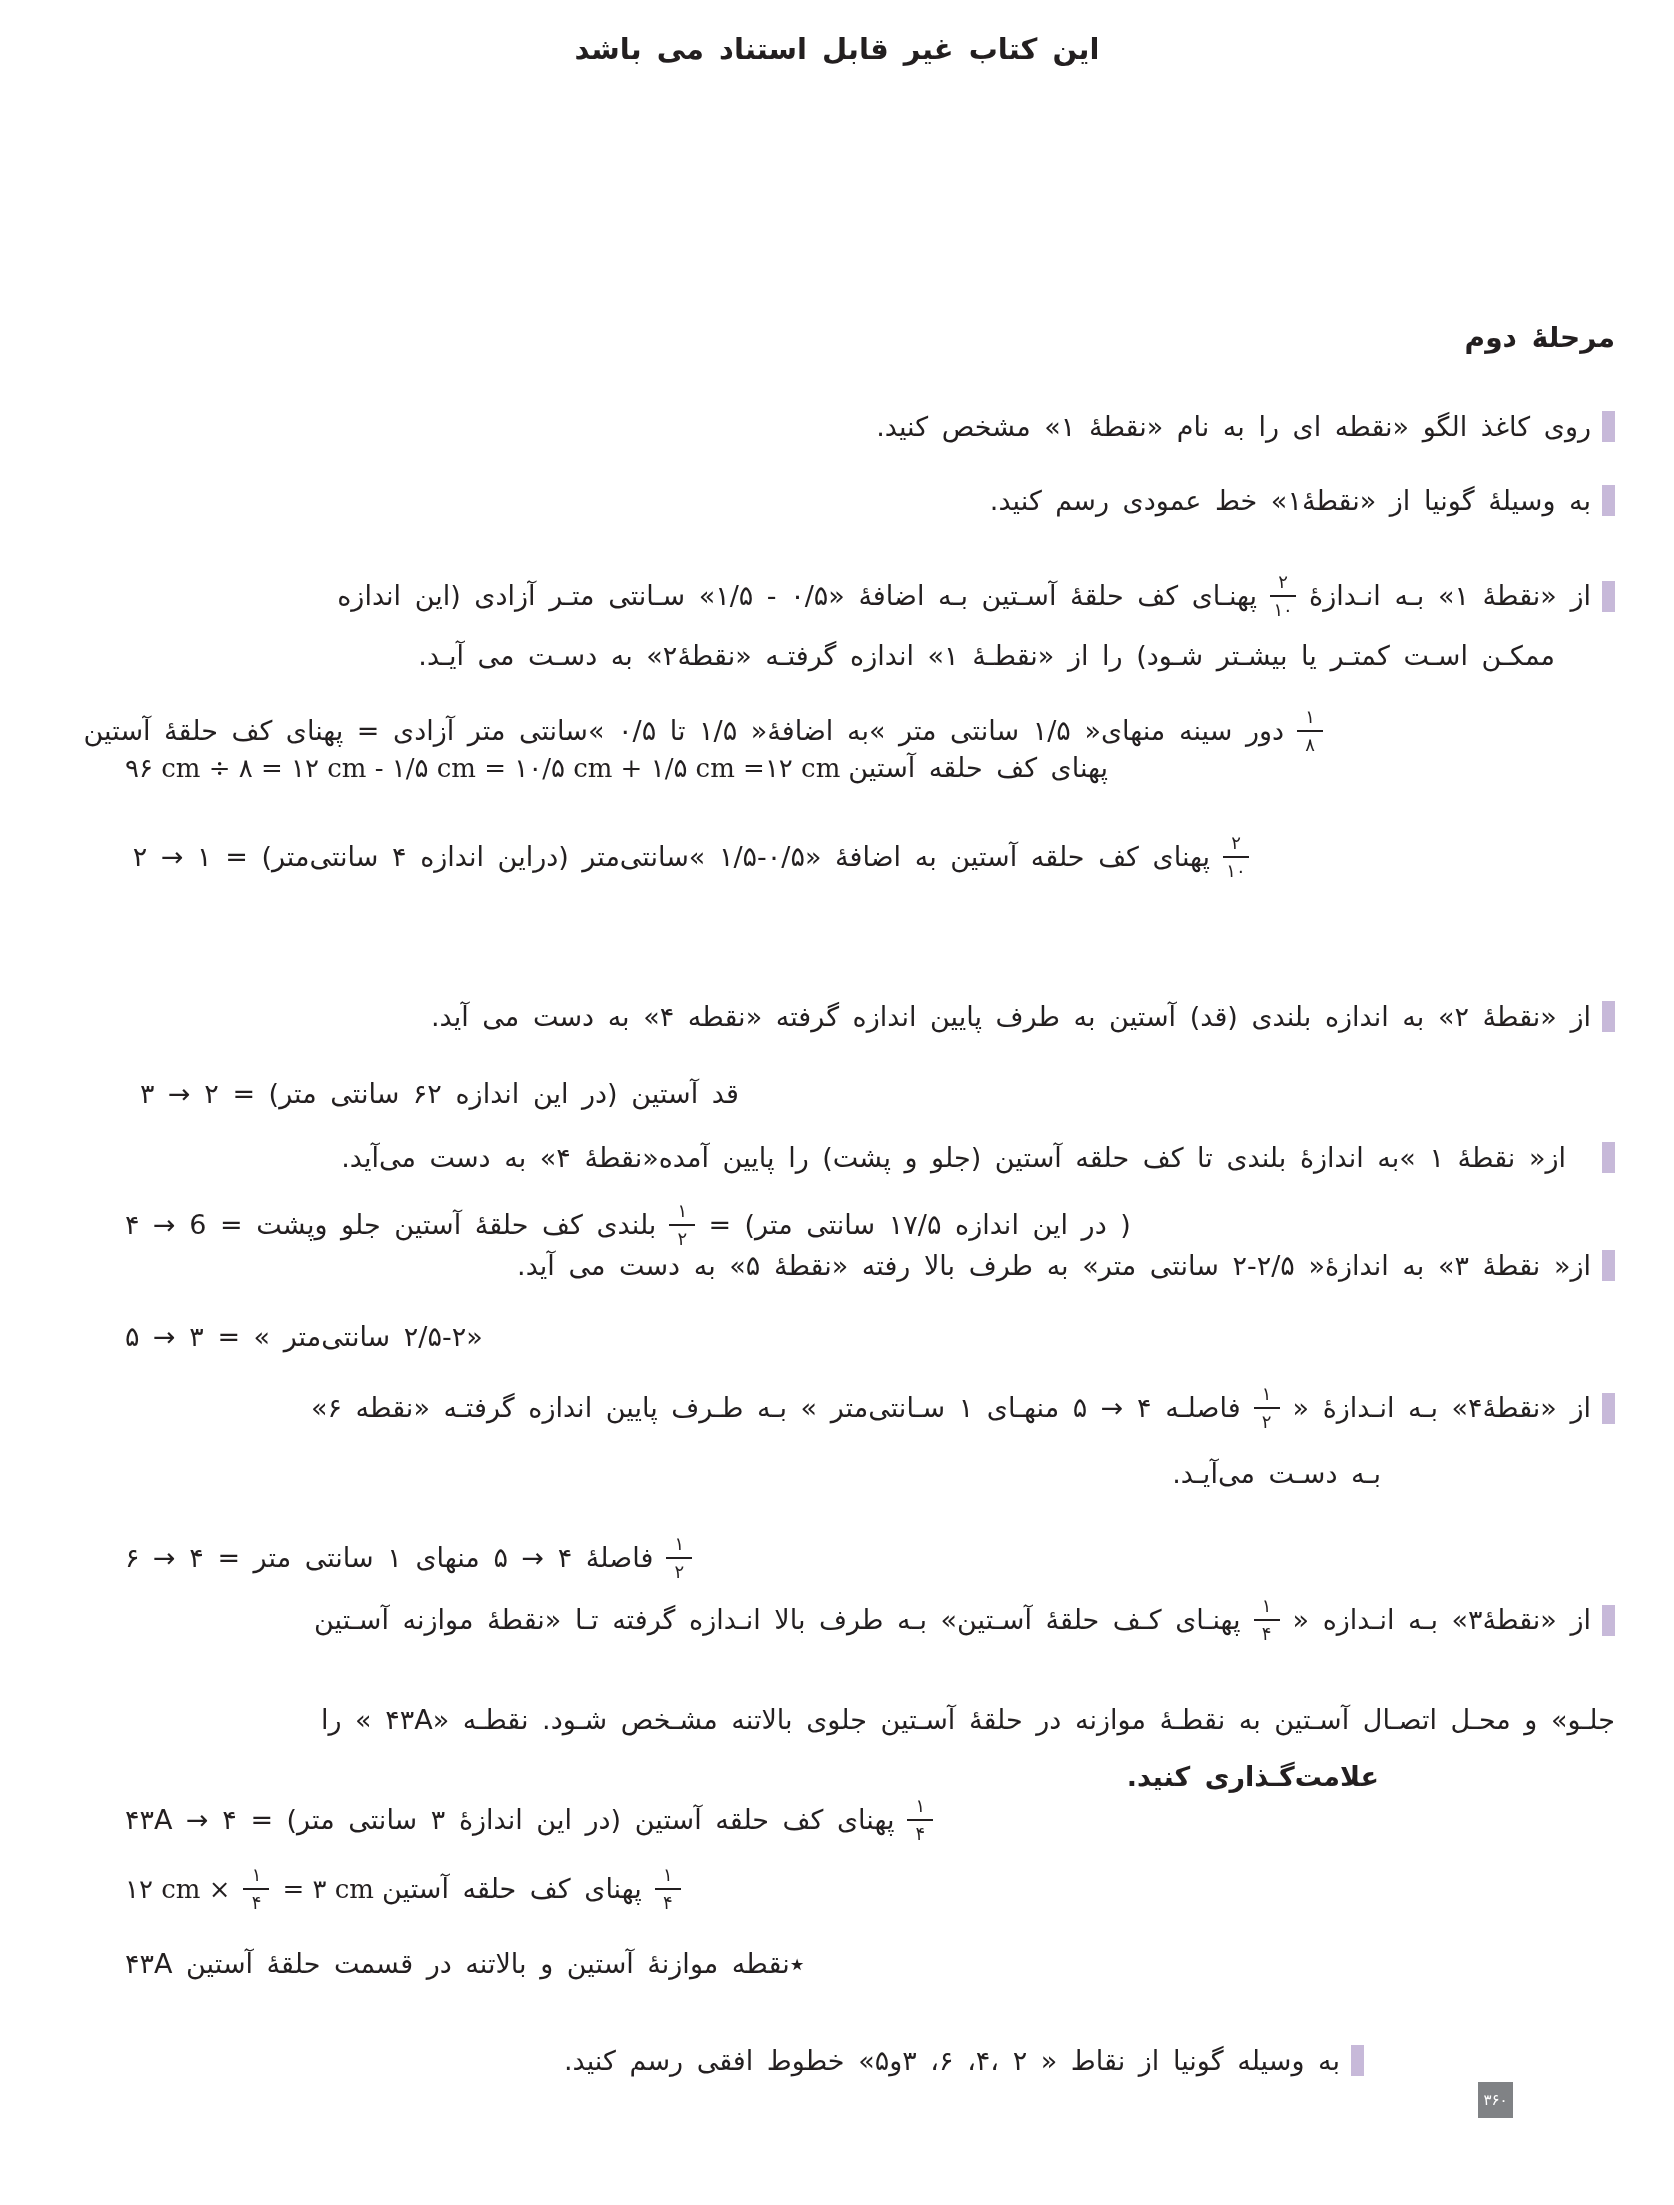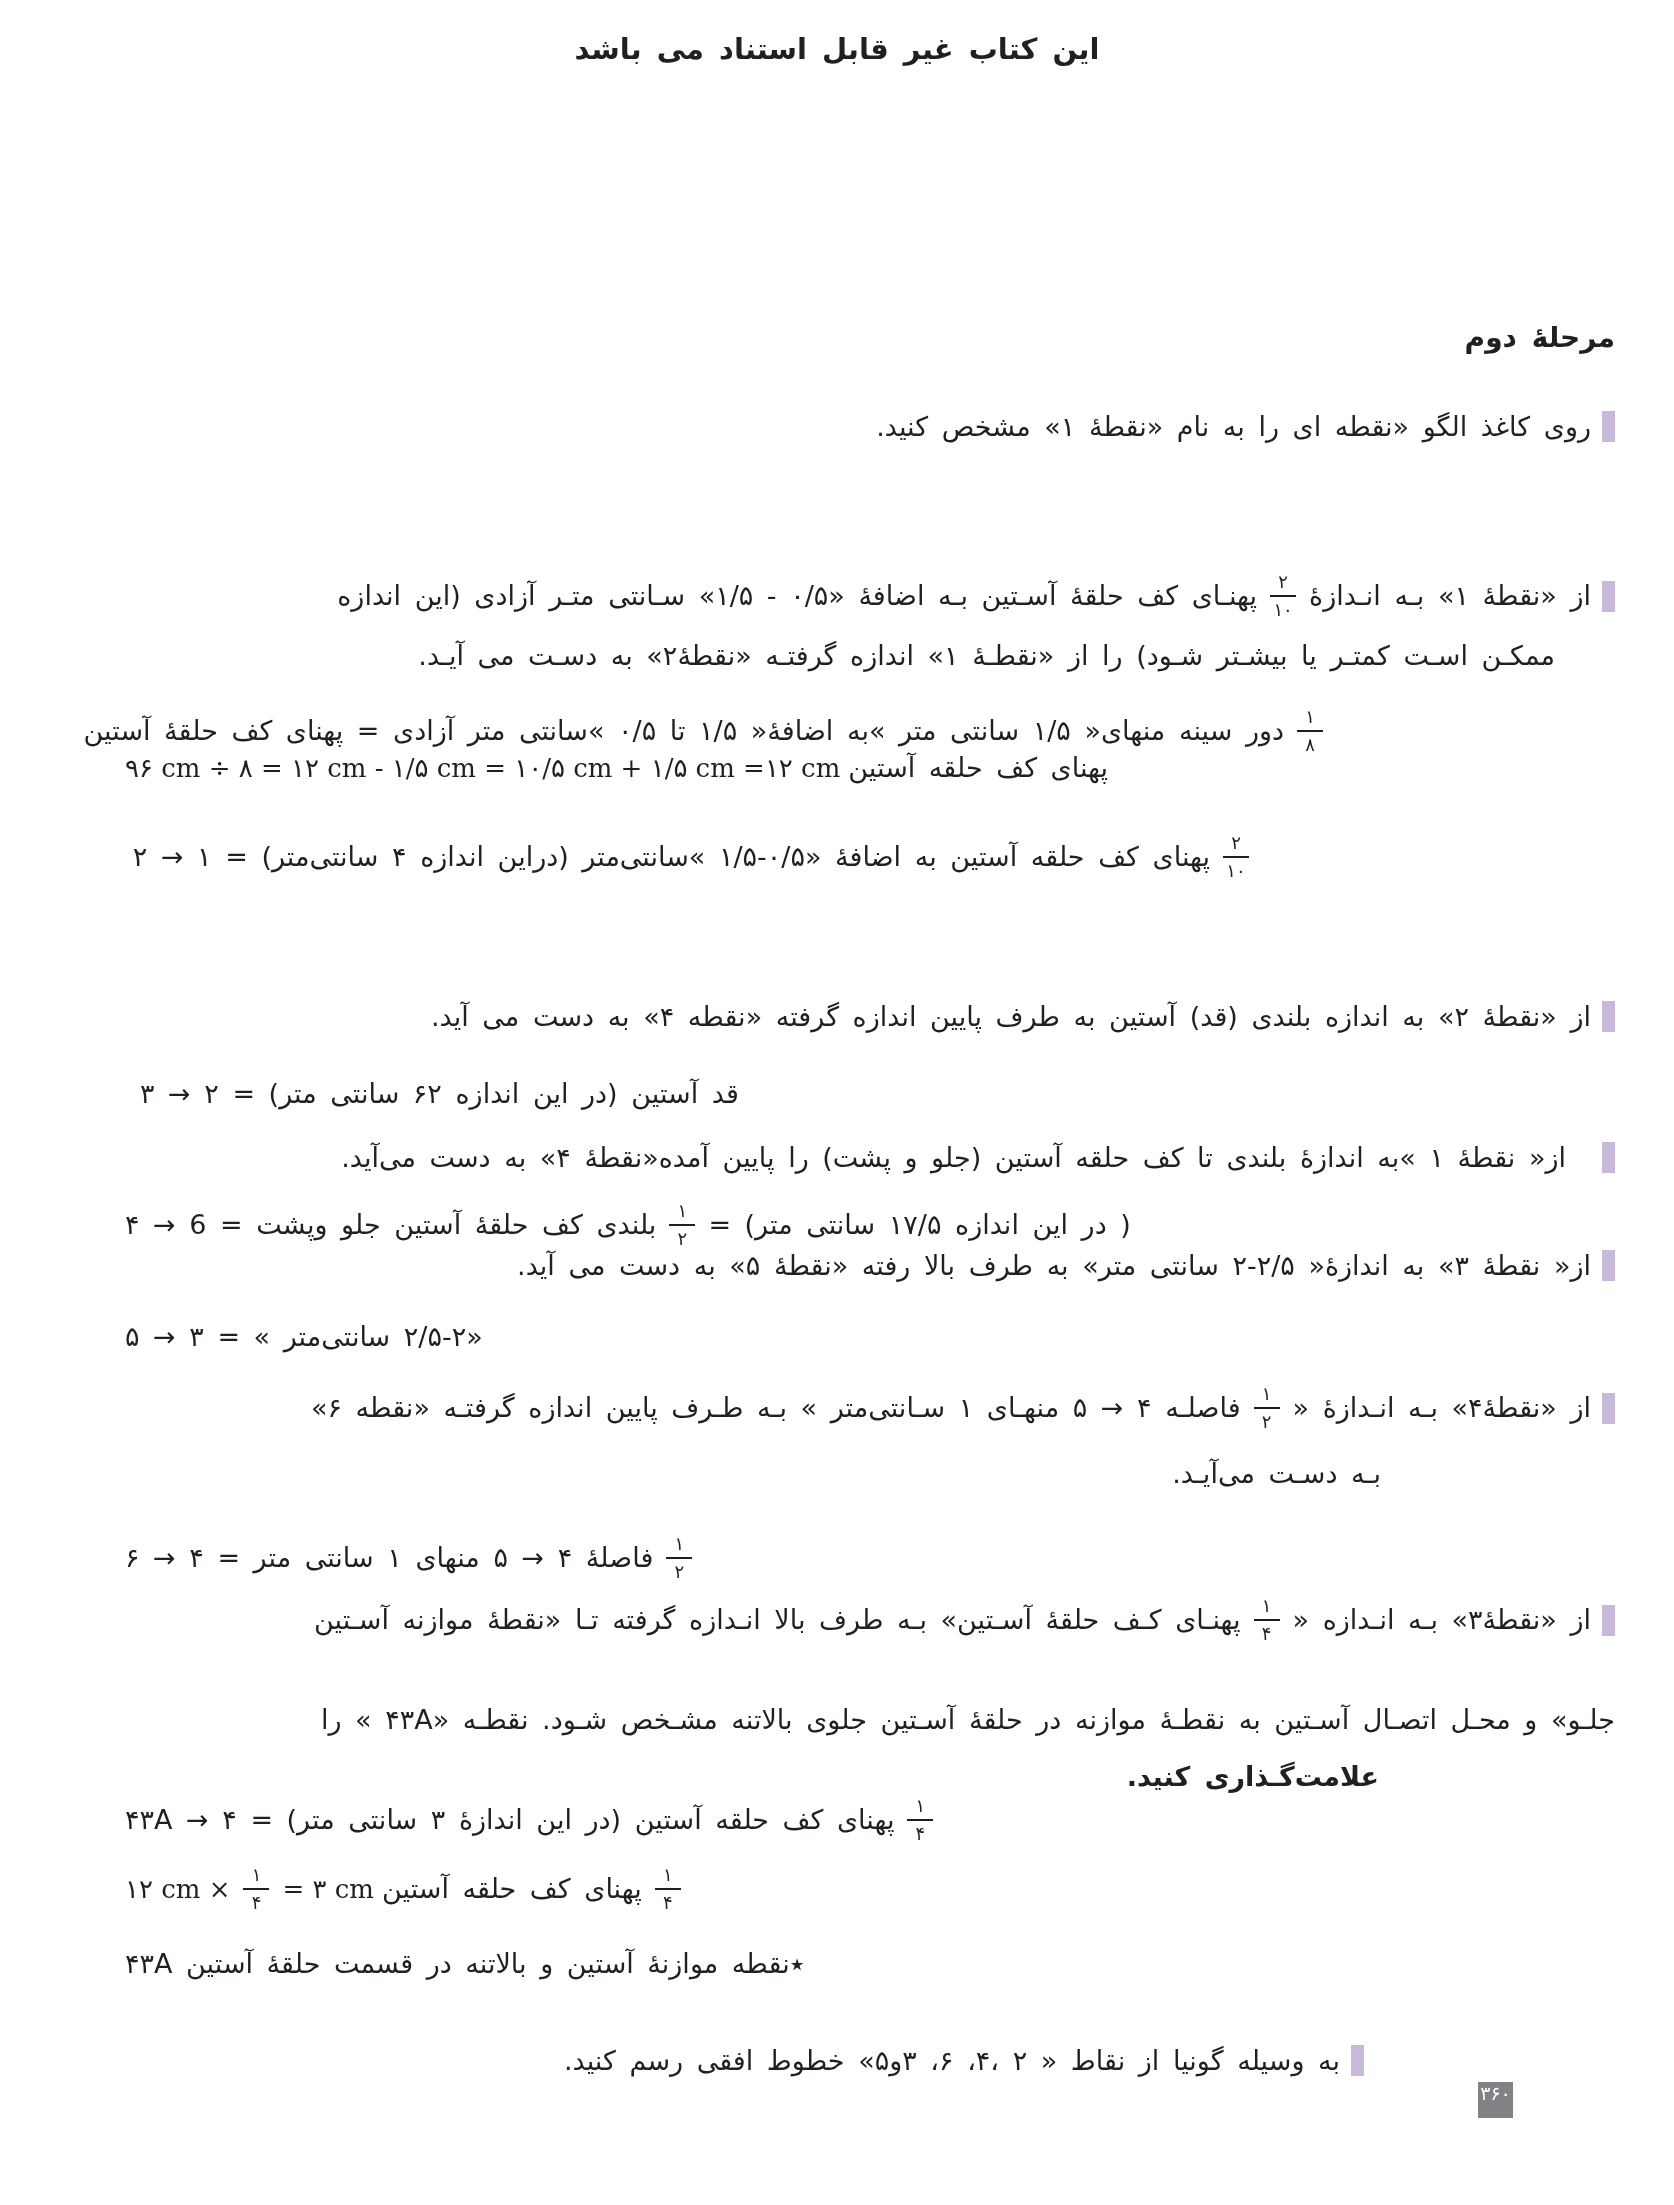--- a/index.html
+++ b/index.html
@@ -58,42 +58,46 @@
     background:#231f20;
     margin:3px 0;
   }
   .tall{min-height:86px;}
   .pagenum{
     position:absolute;
     top:2082px;right:161px;
     width:35px;height:36px;
     background:#808285;
     color:#ffffff;
-    display:flex;justify-content:center;
-    font-size:19px;
+    display:flex;align-items:center;justify-content:center;
+    font-size:15px;
     direction:rtl;
   }
 </style>
 </head>
 <body>
 
 <div class="page">
   <div class="pagenum">
     <span>۳۶۰</span>
   </div>
 <div class="line bold center" style="top: 31px; font-size: 29px;">
       <span class="rtl" dir="rtl">این کتاب غیر قابل استناد می باشد</span>
     </div>
     <div class="line bold" style="top: 320px; right: 59px; font-size: 28px;">
       <span class="rtl" dir="rtl">مرحلهٔ دوم</span>
     </div>
     <div class="line" style="top: 410px; right: 59px;">
       <span class="sq"></span>
       <span class="rtl" dir="rtl">روی کاغذ الگو «نقطه ای را به نام «نقطهٔ ۱» مشخص کنید.</span>
     </div>
+    <div class="line" style="top: 484px; right: 59px;">
+      <span class="sq"></span>
+      <span class="rtl" dir="rtl">به وسیلهٔ گونیا از «نقطهٔ۱» خط عمودی رسم کنید.</span>
+    </div>
     <div class="line tall" style="top: 553px; right: 59px;">
       <span class="sq"></span>
       <span class="rtl" dir="rtl">از «نقطهٔ ۱» بـه انـدازهٔ</span>
       <span class="frac">
         <span class="fn">۲</span>
         <span class="fb"></span>
         <span class="fd">۱۰</span>
       </span>
       <span class="rtl" dir="rtl">پهنـای کف حلقهٔ آسـتین بـه اضافهٔ «۰/۵ - ۱/۵» سـانتی متـر آزادی (این اندازه</span>
     </div>

